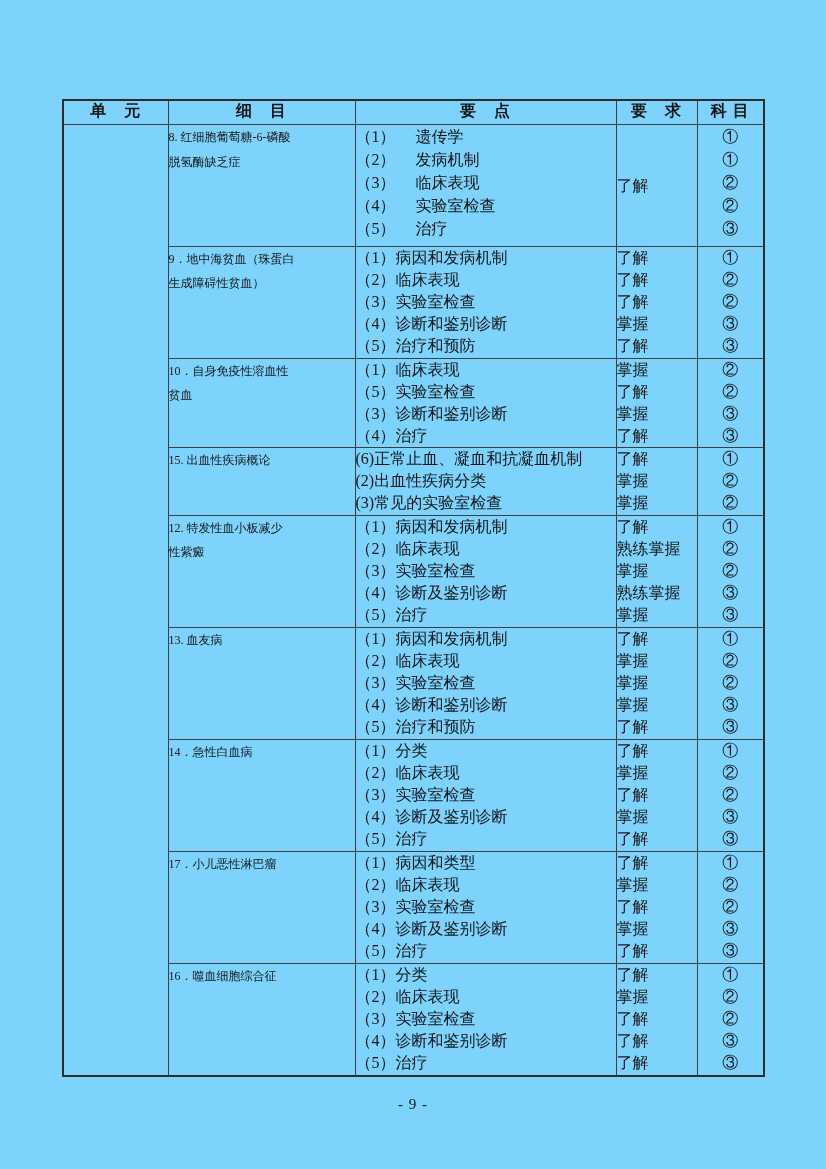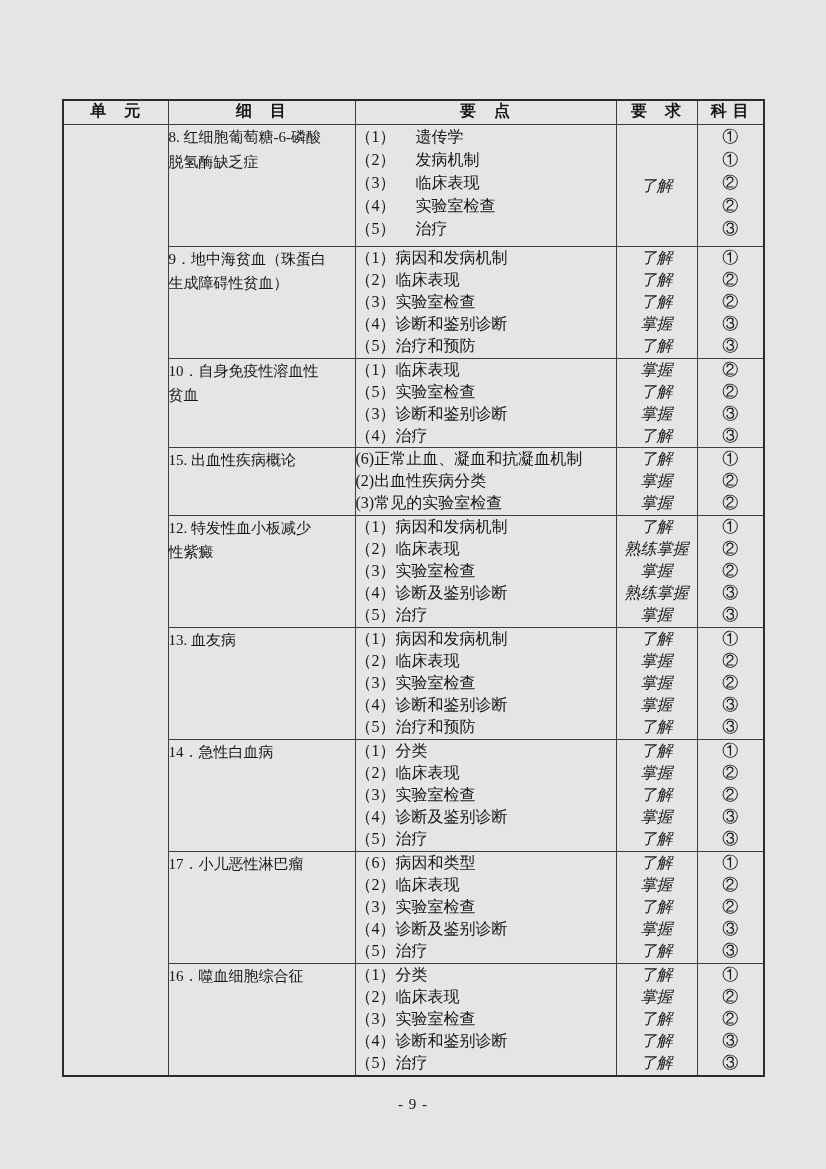--- a/index.html
+++ b/index.html
@@ -1,19 +1,19 @@
 <!DOCTYPE html>
 <html lang="zh"><head>
 <meta charset="utf-8">
 <style>
   html,body { margin:0; padding:0; background:#ffffff; }
   .page {
     position:relative;
     width:826px; height:1169px;
-    background:#e5e5e5;
+    background:#7dd3fc;
     font-family:"Liberation Serif","DejaVu Serif",serif;
     color:#161616;
     overflow:hidden;
   }
   table.syllabus {
     position:absolute; left:62px; top:99px;
     width:701px;
     border-collapse:collapse;
     table-layout:fixed;
   }
@@ -31,27 +31,27 @@
     vertical-align:middle;
     border-bottom:2px solid #2b2b2b;
     letter-spacing:1px;
   }
   
   td.unit-cell {
     border-bottom:4px solid #000000;
   }
   td.detail-cell {
     padding:3px 3px 0 6px;
-    font-size:15px;
+    font-size:12px;
     line-height:24px;
     white-space:pre-wrap;
   }
   td.points-cell { padding:2px 2px 0 6px; font-size:16px;margin-left:8px; }
   .point-line { line-height:22px; white-space:pre; }
-  td.req-cell { font-size:16px; text-align:center; padding-top:2px;font-style:italic; }
+  td.req-cell { font-size:16px; text-align:left; padding-top:2px; }
   td.req-cell.middle { vertical-align:middle; padding-top:0; }
   .req-line { line-height:22px; white-space:nowrap; }
   td.subj-cell { font-size:16px; text-align:center; padding-top:2px; }
   .subj-line { line-height:22px; }
   
   tr.lines-5 { height:112px; }
   tr.lines-4 { height:86px; }
   tr.lines-3 { height:68px; }
   tr.row-wide { height:122px; }
   tr.row-wide .point-line,
@@ -245,21 +245,21 @@
             <div class="subj-line">①</div>
             <div class="subj-line">②</div>
             <div class="subj-line">②</div>
             <div class="subj-line">③</div>
             <div class="subj-line">③</div>
           </td>
         </tr>
         <tr class="content-row lines-5">
           <td class="detail-cell">17．小儿恶性淋巴瘤</td>
           <td class="points-cell">
-            <div class="point-line">（6）病因和类型</div>
+            <div class="point-line">（1）病因和类型</div>
             <div class="point-line">（2）临床表现</div>
             <div class="point-line">（3）实验室检查</div>
             <div class="point-line">（4）诊断及鉴别诊断</div>
             <div class="point-line">（5）治疗</div>
           </td>
           <td class="req-cell">
             <div class="req-line">了解</div>
             <div class="req-line">掌握</div>
             <div class="req-line">了解</div>
             <div class="req-line">掌握</div>

